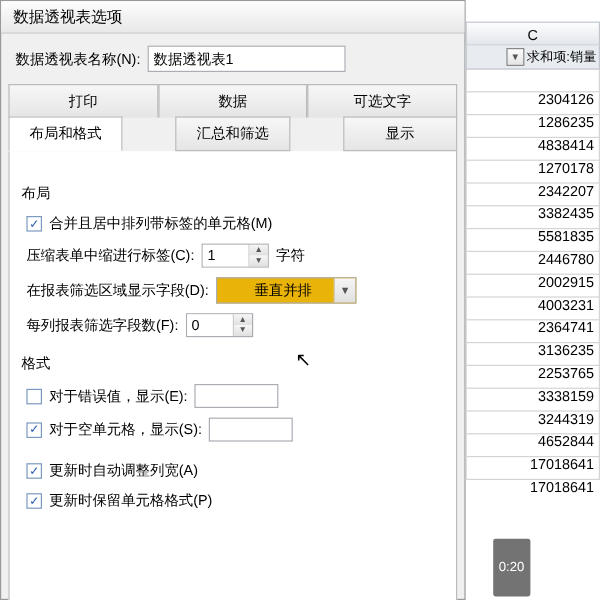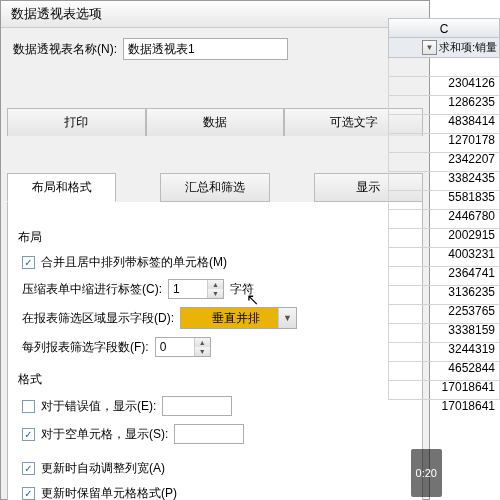--- a/index.html
+++ b/index.html
@@ -1,23 +1,23 @@
 <!DOCTYPE html>
 <html><head>
 <meta charset="utf-8">
 <style>
 * { box-sizing: border-box; margin: 0; padding: 0; font-family: "Microsoft YaHei", SimSun, sans-serif; }
 body { background: #fff; width: 500px; height: 500px; overflow: hidden; position: relative; }
-.dialog { position: absolute; left: 0; top: 0; width: 430px; height: 500px; background: #f0f0f0; border: 1px solid #999; }
+.dialog { position: absolute; left: 0; top: 0; width: 388px; height: 500px; background: #f0f0f0; border: 1px solid #999; }
 .titlebar { background: linear-gradient(#fdfdfd,#e8e8e8); padding: 4px 10px; font-size: 13px; border-bottom: 1px solid #ccc; }
 .name-row { padding: 10px 12px; font-size: 12px; display: flex; align-items: center; gap: 6px; }
 .name-row input { flex: 0 0 150px; height: 22px; border: 1px solid #abadb3; padding: 0 4px; font-size: 12px; background: #fff; }
 .tabs-outer { padding: 0 6px; }
 .tab-row { display: flex; }
-.tab { flex: 1; text-align: center; font-size: 12px; padding: 5px 0; background: linear-gradient(#f7f7f7,#e5e5e5); border: 1px solid #bbb; cursor: pointer; margin-top: 38px; }
+.tab { flex: 1; text-align: center; font-size: 12px; padding: 5px 0; background: linear-gradient(#f7f7f7,#e5e5e5); border: 1px solid #bbb; cursor: pointer; }
 .tab.active { background: #fff; border-bottom: 1px solid #fff; position: relative; z-index: 2; }
 .tab-row.row1 .tab { border-bottom: none; }
 .tab-row.row2 { margin-top: -1px; gap: 44px; }
 .panel { background: #fff; border: 1px solid #bbb; border-top: none; padding: 10px 14px 40px; min-height: 390px; font-size: 12px; }
 .section-title { margin: 17px 0 6px -4px; font-size: 12px; }
 .field { margin: 8px 0; display: flex; align-items: center; gap: 6px; }
 .cb { width: 13px; height: 13px; border: 1px solid #7a9ac0; background: #fff; display: inline-flex; align-items: center; justify-content: center; font-size: 10px; color: #2a5db0; }
 .spinner { display: inline-flex; border: 1px solid #abadb3; background: #fff; height: 20px; }
 .spinner input { border: none; width: 38px; text-align: left; padding: 0 4px; font-size: 12px; outline: none; }
 .spinner .arrows { width: 16px; display: flex; flex-direction: column; border-left: 1px solid #ccc; }

